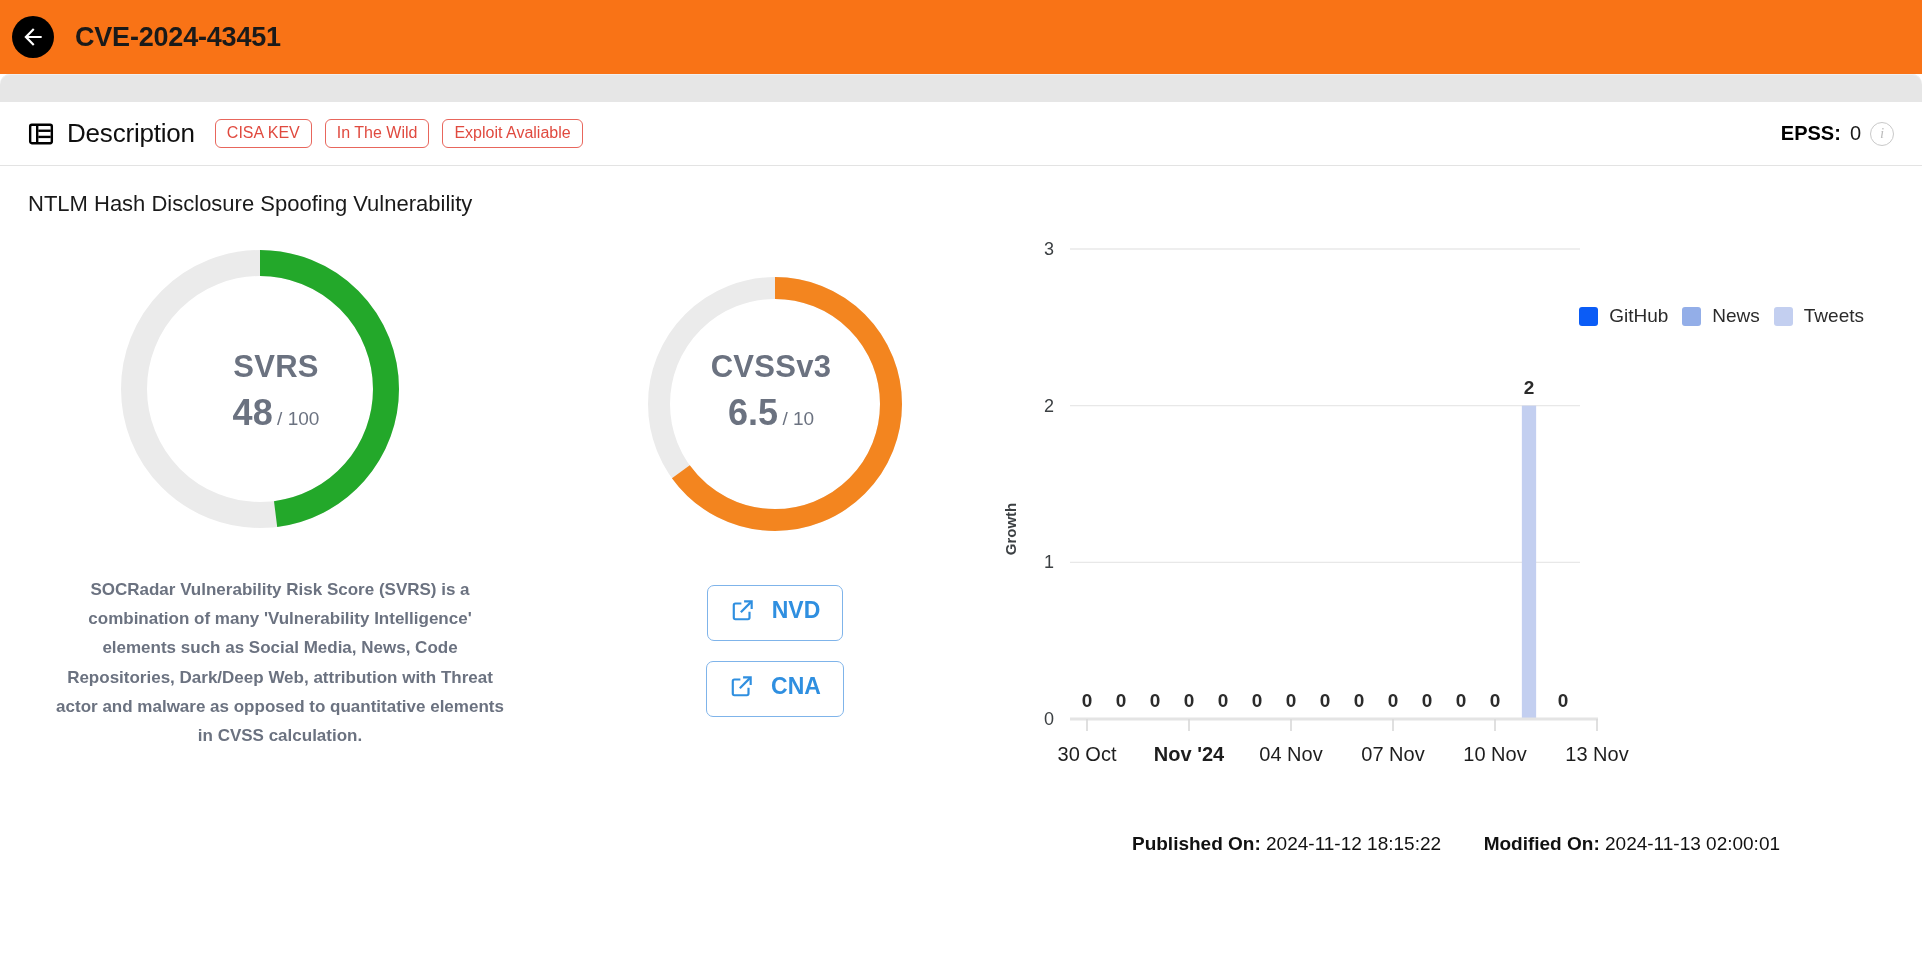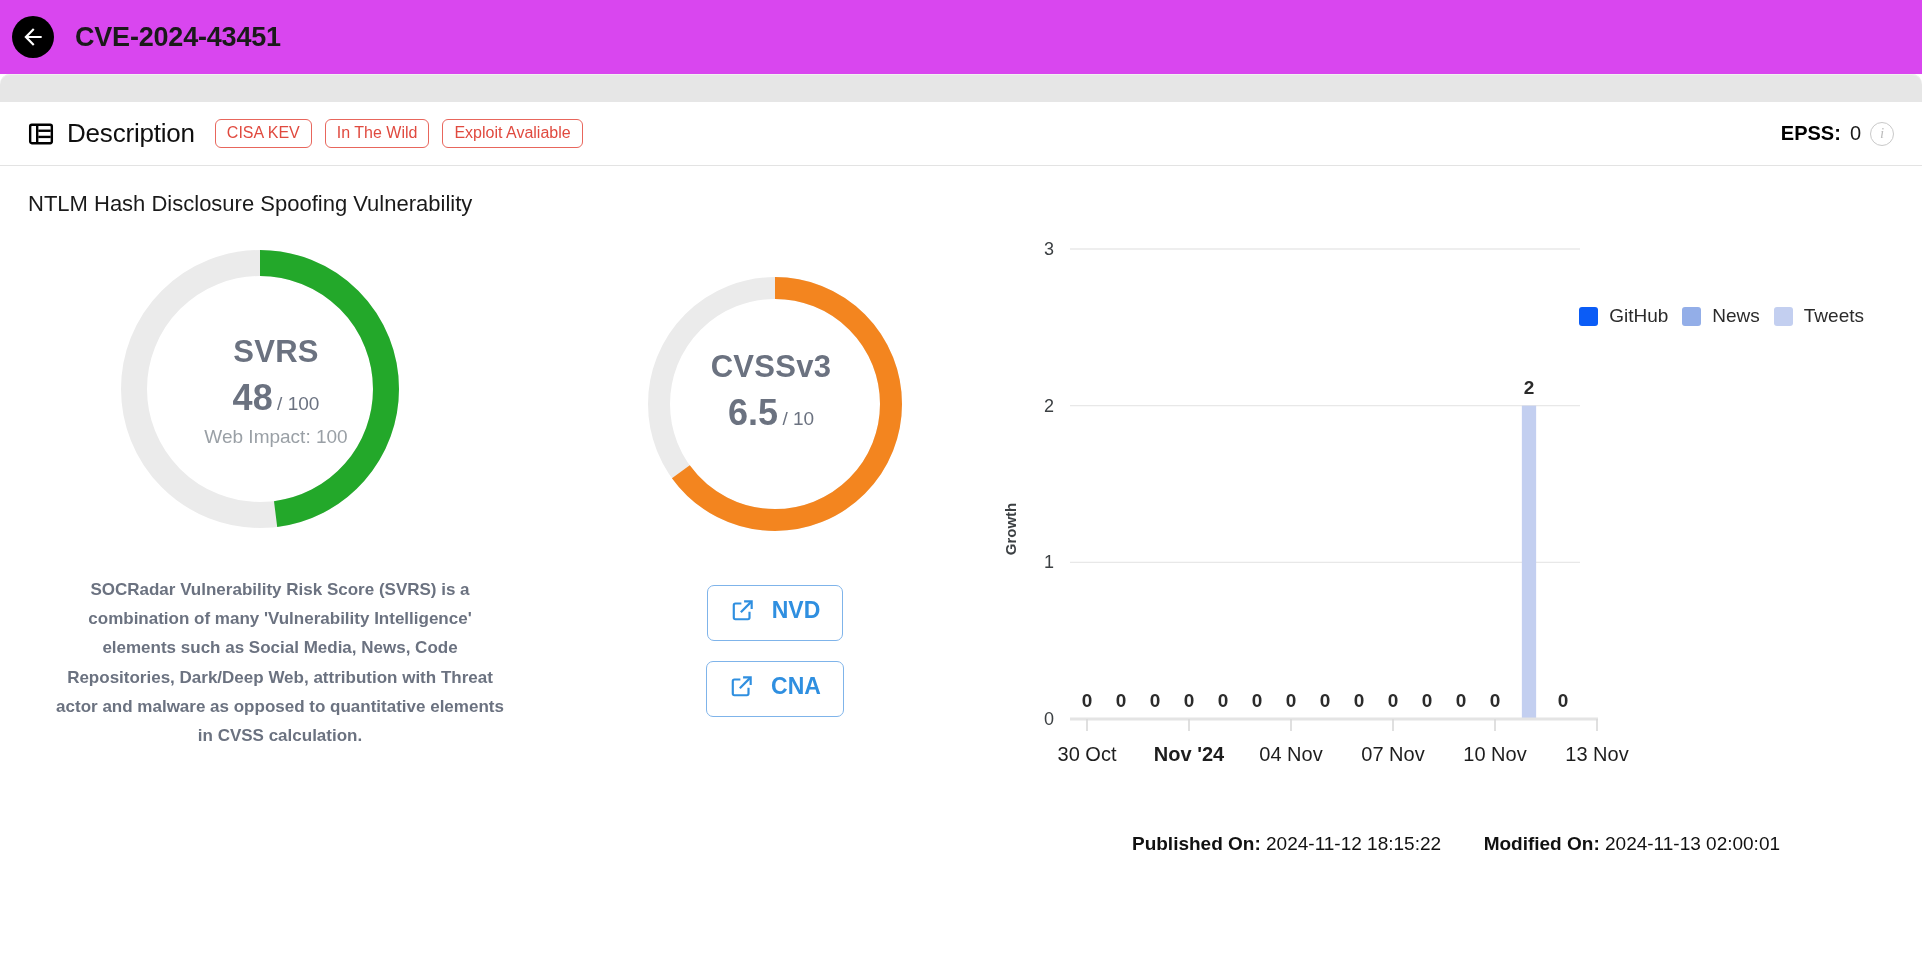--- a/index.html
+++ b/index.html
@@ -10,21 +10,21 @@
     font-family: "Liberation Sans", sans-serif;
     overflow: hidden;
   }
 
   
   .page-header {
     height: 74px;
     display: flex;
     align-items: center;
     padding-left: 12px;
-    background: #d946ef;
+    background: #f97316;
   }
   .back-btn {
     width: 42px; height: 42px;
     border-radius: 50%;
     background: #000000;
     display: flex; align-items: center; justify-content: center;
     cursor: pointer;
     flex: 0 0 auto;
   }
   .back-btn svg { display: block; }
@@ -254,21 +254,20 @@
           <circle r="126" fill="none" stroke="#ebebeb" stroke-width="26"></circle>
           <circle id="svrs-arc" r="126" fill="none" stroke="#23a82a" stroke-width="26" stroke-linecap="butt" transform="rotate(-90)" stroke-dasharray="380.0070473782214 791.6813487046279"></circle>
         </g>
       </svg>
       <div class="donut-center">
         <div class="donut-title">SVRS</div>
         <div class="donut-score">
           <span class="num">48</span>
           <span class="den">/ 100</span>
         </div>
-        <div class="donut-sub">Web Impact: 100</div>
       </div>
     </div>
     <div class="svrs-desc">SOCRadar Vulnerability Risk Score (SVRS) is a combination of many 'Vulnerability Intelligence' elements such as Social Media, News, Code Repositories, Dark/Deep Web, attribution with Threat actor and malware as opposed to quantitative elements in CVSS calculation.</div>
   </div>
 
   <div class="col-cvss">
     <div class="donut-holder">
       <svg width="430" height="320" viewBox="0 0 430 320">
         <g transform="translate(215,175)">
           <circle r="116" fill="none" stroke="#ebebeb" stroke-width="22"></circle>

